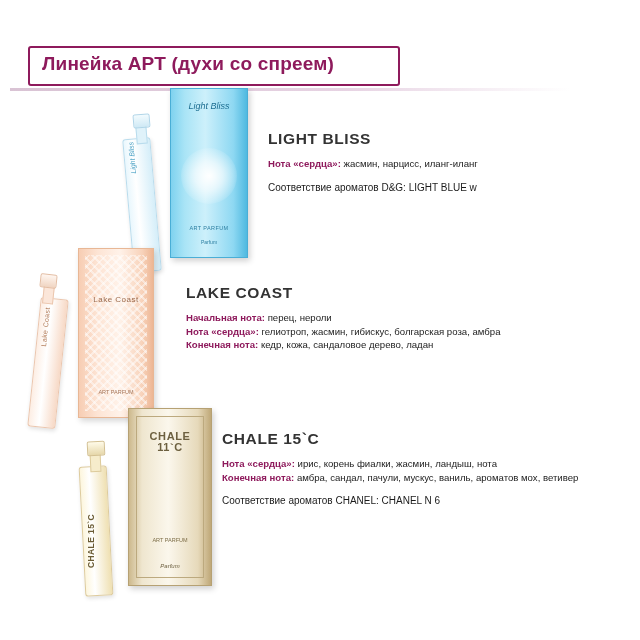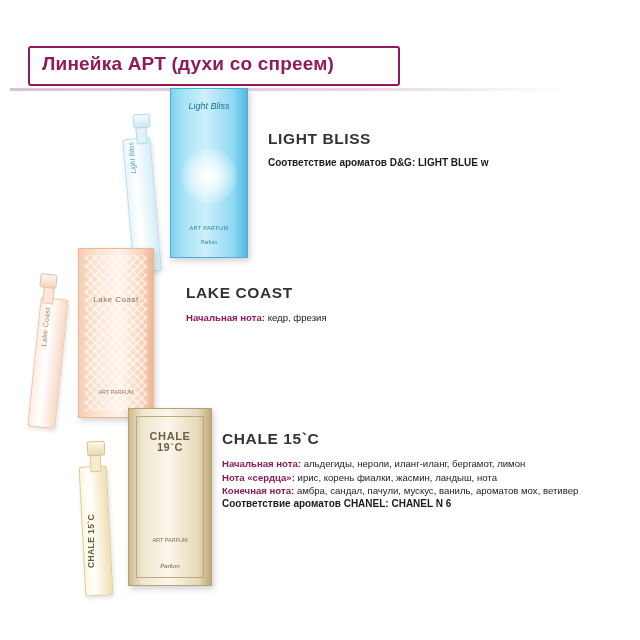--- a/index.html
+++ b/index.html
@@ -73,22 +73,23 @@
     color: #222222;
     line-height: 13.5px;
     white-space: nowrap;
   }
   .note-line b {
     color: #8e1a5c;
     font-weight: bold;
   }
   .match {
     font-size: 10px;
-    font-weight: bold;
+    font-weight: normal;
     color: #1b1b1b;
+    margin-top: 11px;
     white-space: nowrap;
   }
 
   
   .art { position: absolute; }
 
   
   .box1 {
     left: 170px; top: 88px; width: 76px; height: 168px;
     background: linear-gradient(to right,#7fd2ef 0%, #a9e4f6 18%, #cdf0fb 45%, #8ed8f2 82%, #4fb9e0 100%);
@@ -268,50 +269,56 @@
     <div class="body"></div>
     <div class="neck"></div>
     <div class="top"></div>
     <div class="txt">Lake Coast</div>
   </div>
 
   <div class="art box3">
     <div class="frame"></div>
     <div class="nm">
       <span>CHALE</span><br>
-      <span>19`C</span>
+      <span>11`C</span>
     </div>
     <div class="logo">ART PARFUM</div>
     <div class="cap">Parfum</div>
   </div>
   <div class="art sp3">
     <div class="body"></div>
     <div class="neck"></div>
     <div class="top"></div>
     <div class="txt">CHALE 15`C</div>
   </div>
 
   <div class="product" id="p1">
     <div class="prod-name">LIGHT BLISS</div>
+    <div class="note-line">
+      <b>Нота «сердца»:</b><span> жасмин, нарцисс, иланг-иланг</span>
+    </div>
     <div class="match">Соответствие ароматов  D&amp;G: LIGHT BLUE w</div>
   </div>
 
   <div class="product" id="p2">
     <div class="prod-name">LAKE COAST</div>
     <div class="note-line">
-      <b>Начальная нота:</b><span> кедр, фрезия</span>
+      <b>Начальная нота:</b><span> перец, нероли</span>
+    </div>
+    <div class="note-line">
+      <b>Нота «сердца»:</b><span> гелиотроп, жасмин, гибискус, болгарская роза, амбра</span>
+    </div>
+    <div class="note-line">
+      <b>Конечная нота:</b><span> кедр, кожа, сандаловое дерево, ладан</span>
     </div>
   </div>
 
   <div class="product" id="p3">
     <div class="prod-name">CHALE 15`C</div>
     <div class="note-line">
-      <b>Начальная нота:</b><span> альдегиды, нероли, иланг-иланг, бергамот, лимон</span>
-    </div>
-    <div class="note-line">
       <b>Нота «сердца»:</b><span> ирис, корень фиалки, жасмин, ландыш, нота</span>
     </div>
     <div class="note-line">
       <b>Конечная нота:</b><span> амбра, сандал, пачули, мускус, ваниль, ароматов мох, ветивер</span>
     </div>
     <div class="match">Соответствие ароматов  CHANEL: CHANEL N 6</div>
   </div>
 
 </div>
 

